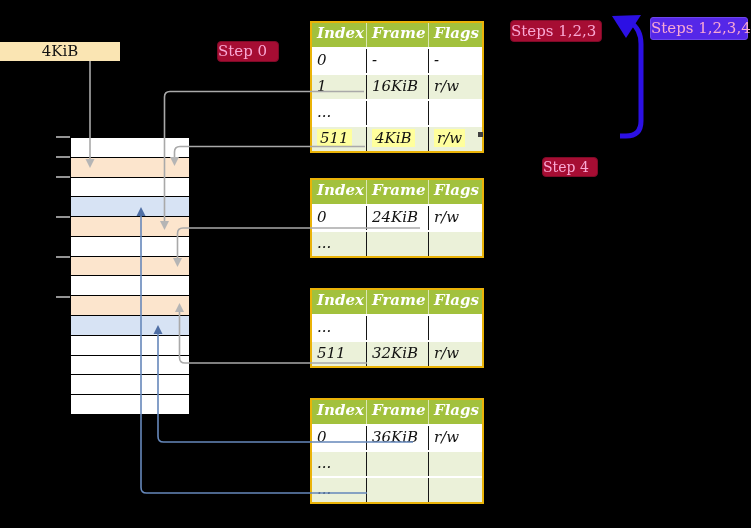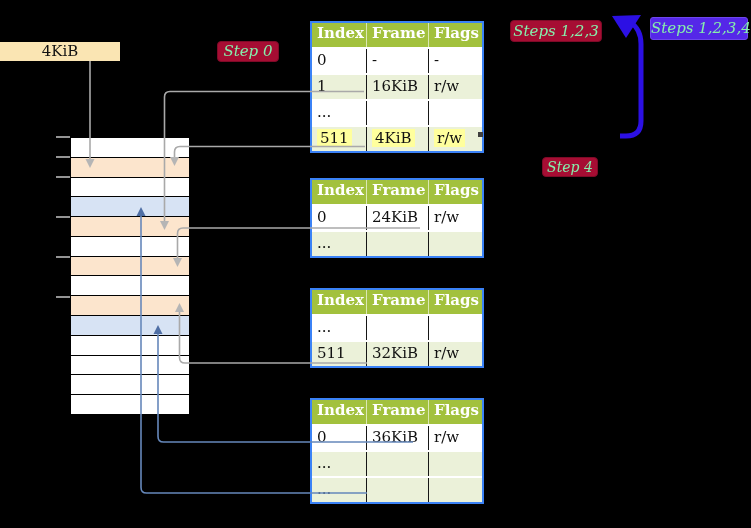--- a/index.html
+++ b/index.html
@@ -2,36 +2,36 @@
 <html><head>
 <meta charset="utf-8">
 <style>
   html,body{margin:0;padding:0;background:#000;}
   #canvas{position:relative;width:751px;height:528px;background:#000;overflow:hidden;
           font-family:"DejaVu Serif", serif;}
   
   #frameBox{position:absolute;left:0;top:42px;width:120px;height:19px;background:#fae5b3;
             color:#111;font-size:15px;line-height:19px;text-align:center;}
   
-  .badge{position:absolute;color:#86efac;font-size:15px;text-align:center;white-space:nowrap;font-style:italic;}
+  .badge{position:absolute;color:#f9a8d4;font-size:15px;text-align:left;white-space:nowrap;}
   .crimson{background:#a60d33;border:1px solid #7e0a27;border-radius:4px;}
   .violet{background:#5527e8;border:1px solid #6e46ee;border-radius:3px;}
   #badge-step0{left:189px;top:41px;width:60px;height:19px;line-height:19px;margin-left:28px;}
   #badge-steps123{left:510px;top:20px;width:90px;height:20px;line-height:20px;}
   #badge-steps1234{left:650px;top:17px;width:96px;height:21px;line-height:21px;font-size:15px;}
   #badge-step4{left:542px;top:157px;width:54px;height:18px;line-height:18px;font-size:14px;}
   
   #memStack{position:absolute;left:70px;top:137px;width:120px;height:278px;
             border:1.5px solid #000;box-sizing:border-box;display:flex;flex-direction:column;}
   .mrow{flex:1;}
   .mrow + .mrow{border-top:1.4px solid #000;}
   .tick{position:absolute;left:56px;width:14px;height:2px;background:#949494;}
   
-  .ptable{position:absolute;left:310px;width:174px;border:2px solid #3b82f6;
-          box-sizing:border-box;background:#fff;}
+  .ptable{position:absolute;left:310px;width:174px;border:2px solid #eab308;
+          box-sizing:border-box;background:#fff;font-style:italic;}
   .trow{display:flex;height:26px;box-sizing:border-box;}
   .trow.hdr{height:24px;background:#a2c13d;}
   .trow + .trow{border-top:2px solid #ffffff;}
   .tc{box-sizing:border-box;padding:2px 0 0 5px;font-size:15px;color:#111;overflow:hidden;
       white-space:nowrap;}
   .tc.c0{width:54px;} .tc.c1{width:62px;} .tc.c2{width:54px;}
   .trow:not(.hdr) .tc + .tc{border-left:1px solid #161616;}
   .trow.hdr .tc{color:#fff;font-weight:bold;padding-top:1px;}
   .trow.hdr .tc + .tc{border-left:1.5px solid #dce8b4;}
   .trow.alt{background:#ebf1d9;}

